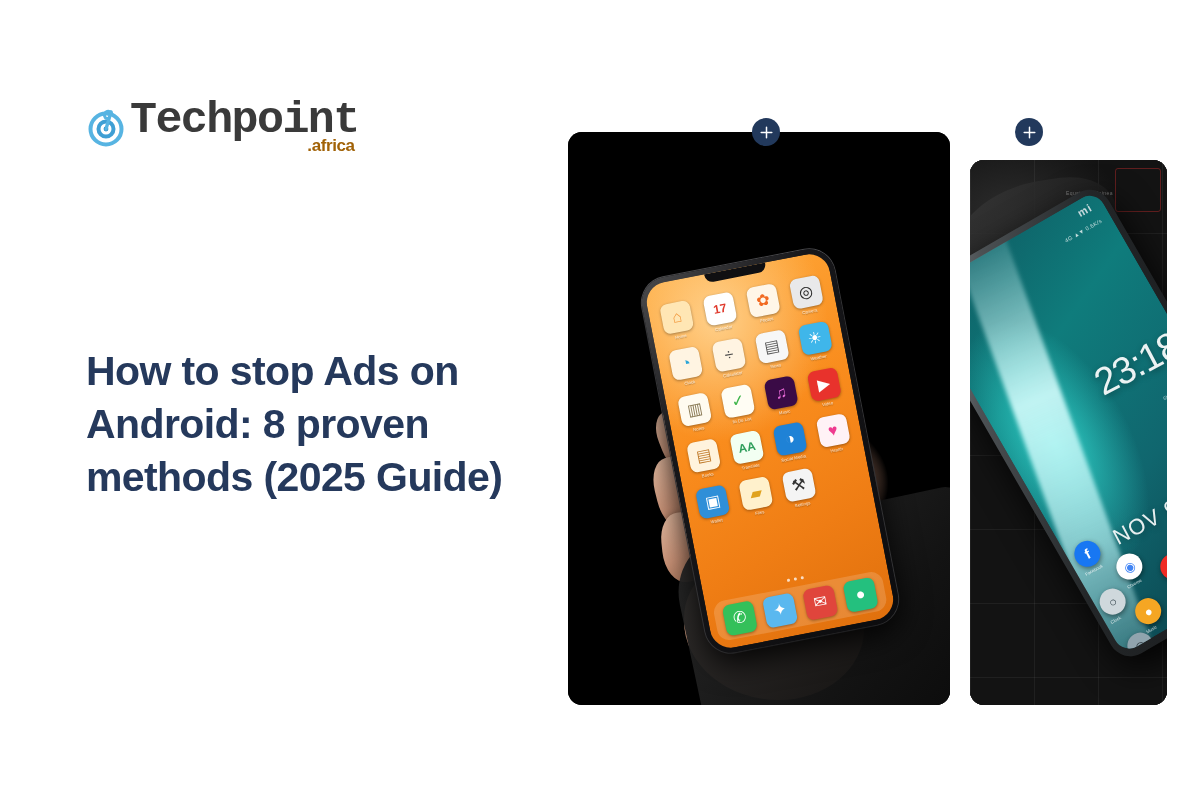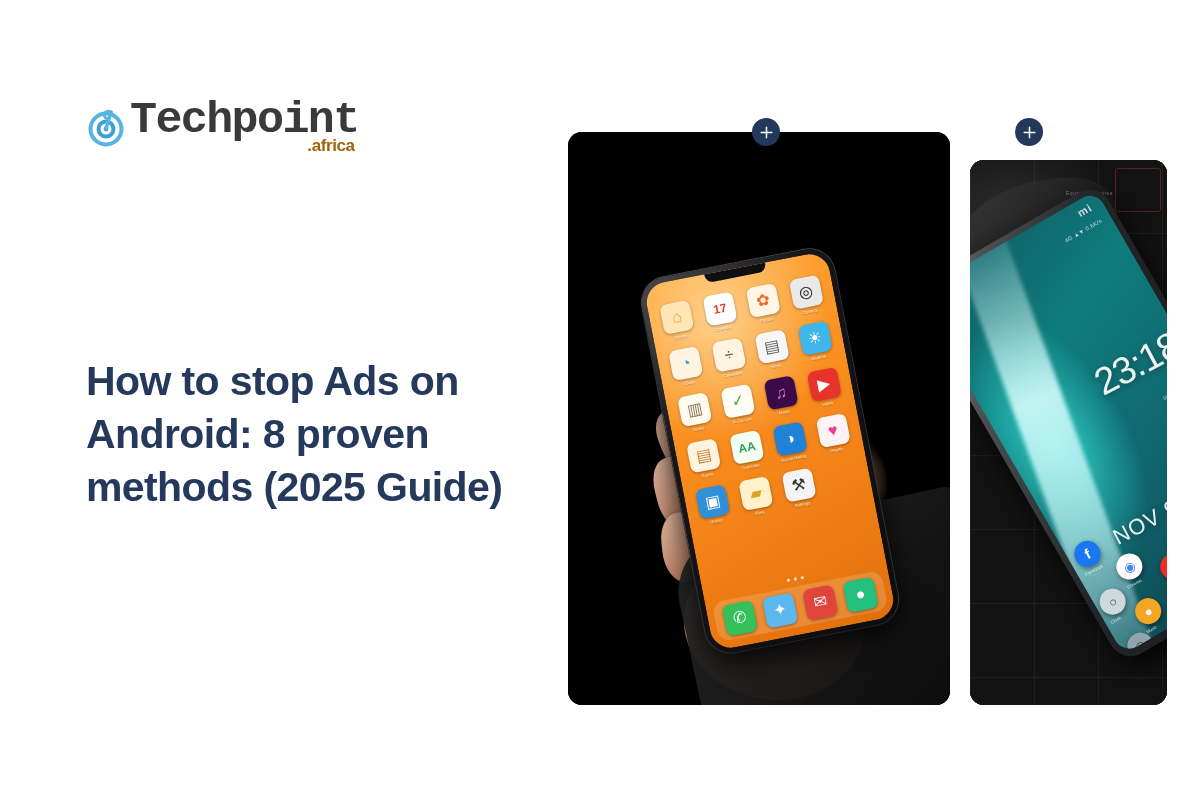--- a/index.html
+++ b/index.html
@@ -58,21 +58,21 @@
     letter-spacing: -0.4px;
     color: #a16207;
     line-height: 18px;
     text-align: right;
   }
 
   
   .headline {
     position: absolute;
     left: 86px;
-    top: 355px;
+    top: 345px;
     width: 480px;
     font-family: "Liberation Sans", sans-serif;
     font-size: 41px;
     font-weight: 700;
     line-height: 53px;
     letter-spacing: -0.6px;
     color: #25395c;
   }
 
   

